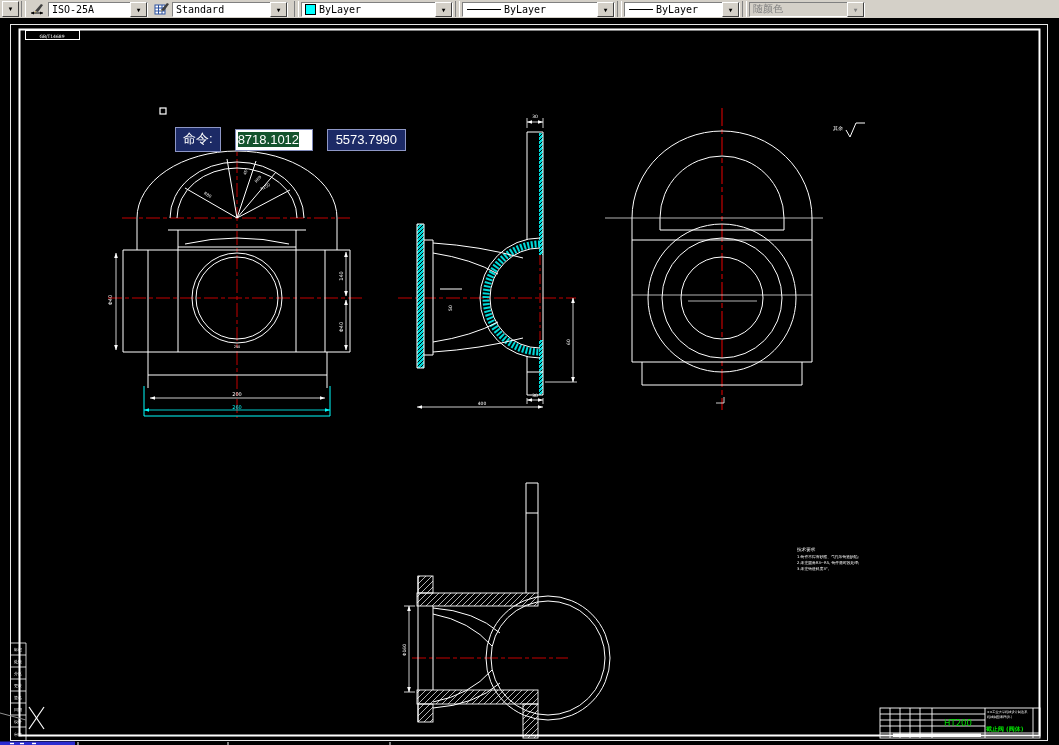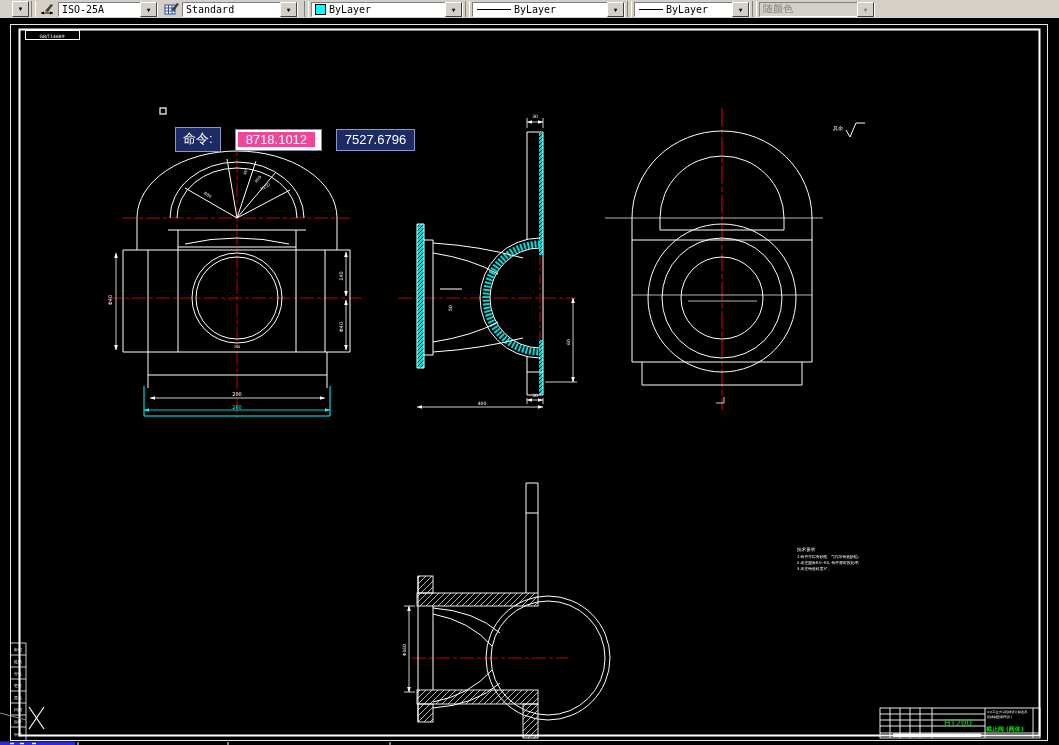--- a/index.html
+++ b/index.html
@@ -1,20 +1,20 @@
 <!DOCTYPE html>
 <html><head>
 <meta charset="utf-8">
 <style>
   html,body{margin:0;padding:0;background:#000;width:1059px;height:745px;overflow:hidden;
     font-family:"Liberation Sans",sans-serif;}
   .screen{position:relative;width:1059px;height:745px;background:#000;}
   
   .toolbar{position:absolute;top:0;left:0;width:100%;height:18px;background:#d4d0c8;
-    display:flex;align-items:center;box-sizing:border-box;padding-left:12px;}
+    display:flex;align-items:center;box-sizing:border-box;padding-left:2px;}
   .sep{width:3px;height:16px;border-left:1px solid #808080;border-right:1px solid #fff;margin:0 2px;}
   .tb-icon{width:18px;height:16px;display:flex;align-items:center;justify-content:center;margin:0 1px;}
   .combo{height:15px;background:#fff;border:1px solid;border-color:#808080 #fff #fff #808080;
     display:flex;align-items:center;box-sizing:border-box;
     font-family:"DejaVu Sans Mono",monospace;font-size:10px;color:#000;}
   .combo .val{flex:1;padding:0 3px;white-space:nowrap;overflow:hidden;}
   .combo .drop{width:15px;height:13px;background:#d4d0c8;border:1px solid;
     border-color:#fff #404040 #404040 #fff;display:flex;align-items:center;justify-content:center;
     font-size:6px;color:#000;}
   .combo.disabled{background:#d4d0c8;color:#808080;}
@@ -26,21 +26,21 @@
     font-size:6px;}
   
   .canvas{position:absolute;top:18px;left:0;width:1059px;height:727px;background:#000;}
   .canvas svg{position:absolute;top:0;left:0;}
   
   .dyn{position:absolute;top:109px;left:175px;display:flex;align-items:center;
     font-family:"Liberation Sans",sans-serif;font-size:13px;gap:8px;}
   .dyn .lbl{background:#1c2a66;border:1px solid #8e97c6;color:#fff;padding:2px 7px 3px 7px;}
   .dyn .field{background:#fff;border:1px solid #7e88b8;margin-left:6px;padding:2px 2px 3px 2px;
     min-width:72px;color:#000;}
-  .dyn .field .sel{background:#ec4899;color:#fff;padding:0 8px;}
+  .dyn .field .sel{background:#14532d;color:#fff;padding:0 0;}
   .dyn .ybox{background:#1c2a66;border:1px solid #8e97c6;color:#fff;margin-left:6px;padding:2px 8px 3px 8px;}
 </style>
 </head>
 <body>
 
 <div class="screen">
 
   <div class="toolbar">
     <div class="arrow-frag">▼</div>
     <div class="sep"></div>
@@ -364,16 +364,16 @@
         <rect x="32" y="742.8" width="4" height="1.4" fill="#fff"></rect>
         <line x1="78" y1="742" x2="78" y2="745" stroke="#fff" stroke-width="1"></line>
         <line x1="228" y1="742" x2="228" y2="745" stroke="#fff" stroke-width="1"></line>
         <line x1="390" y1="742" x2="390" y2="745" stroke="#fff" stroke-width="1"></line>
       </g>
     </svg>
 
     <div class="dyn">
       <span class="lbl">命令:</span>
       <span class="field"><span class="sel">8718.1012</span>&nbsp;</span>
-      <span class="ybox"><span>7527.6796</span></span>
+      <span class="ybox"><span>5573.7990</span></span>
     </div>
   </div>
 </div>
 
 </body></html>

